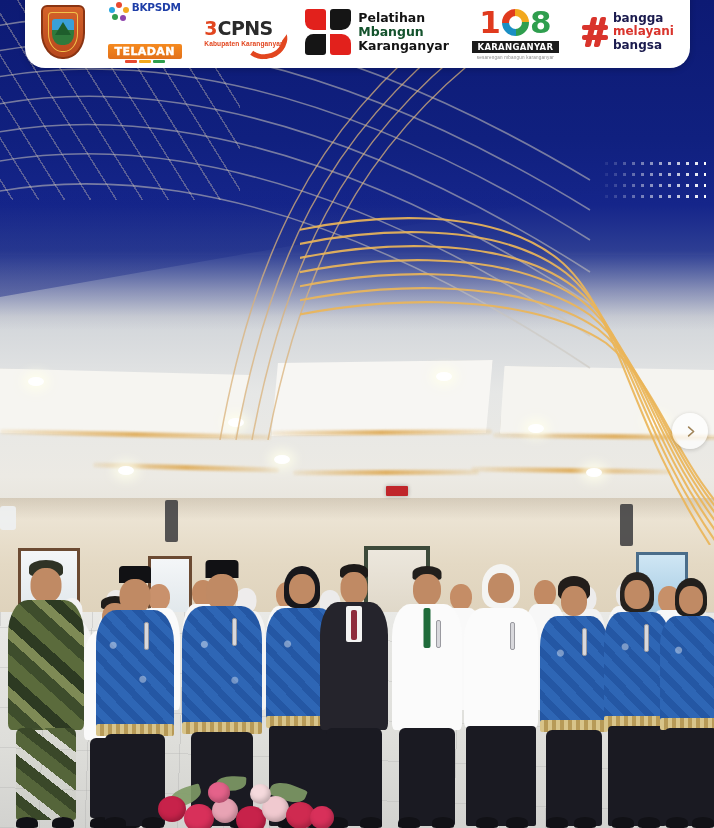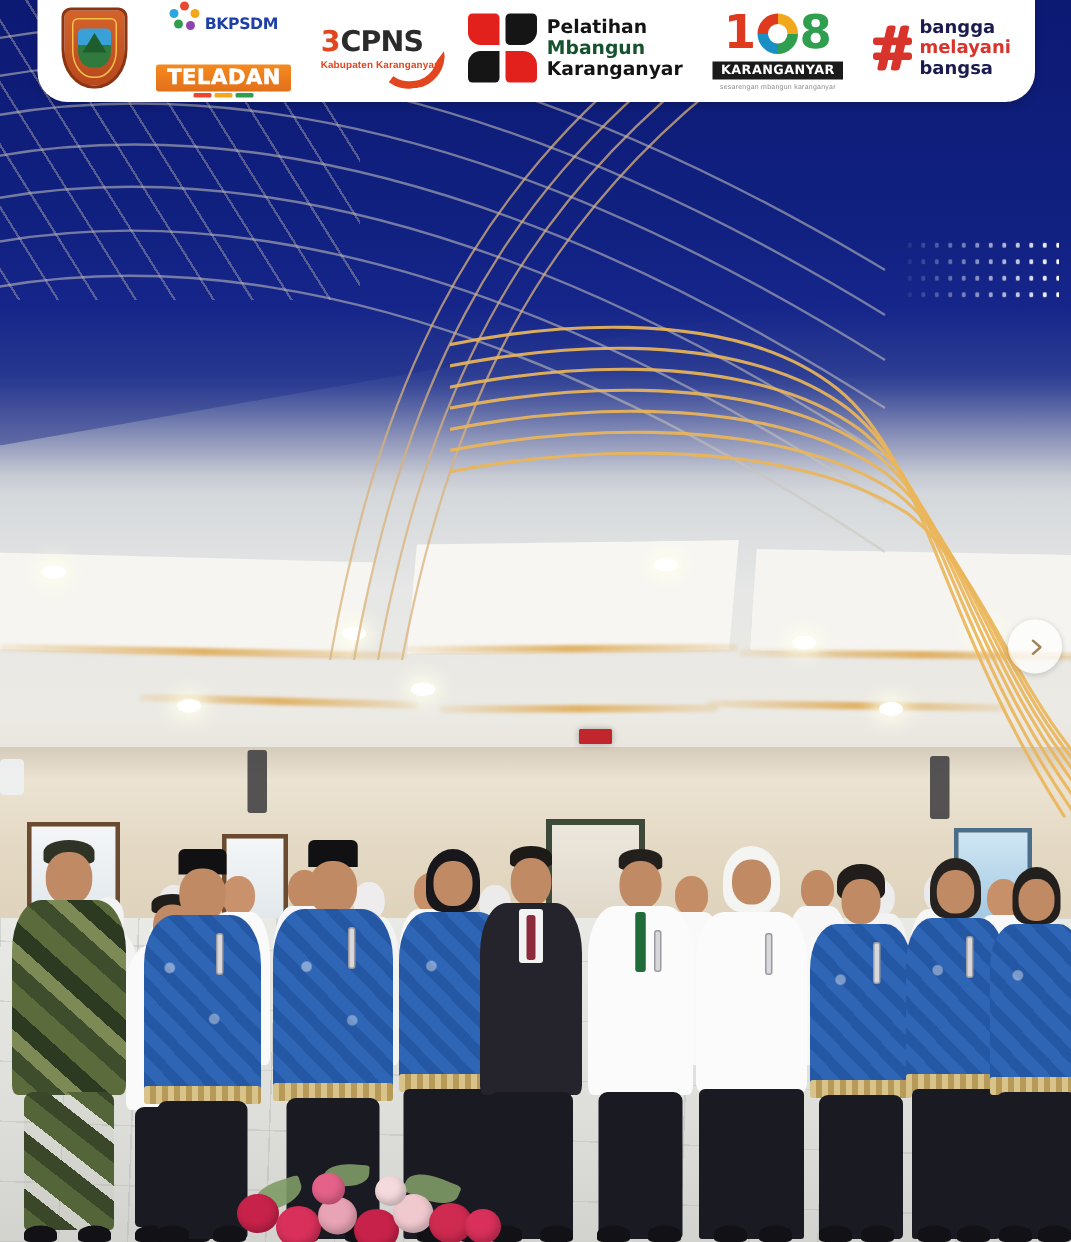--- a/index.html
+++ b/index.html
@@ -194,30 +194,30 @@
     border-radius:3px 3px 42% 42%;
   }
   .crest-in::after{
     content:""; position:absolute; left:50%; top:3px; transform:translateX(-50%);
     width:0;height:0;border-left:8px solid transparent;border-right:8px solid transparent;
     border-bottom:13px solid #1e5e2c;
   }
 
   
   .teladan { display:flex; flex-direction:column; align-items:center; gap:1px; }
-  .teladan-top { display:flex; align-items:flex-end; gap:3px; }
+  .teladan-top { display:flex; align-items:flex-start; gap:3px; }
   .tel-people { width:20px; height:22px; position:relative; }
   .tel-people i { position:absolute; width:6px; height:6px; border-radius:50%; }
   .tel-bkpsdm {
     font-size:10.5px; font-weight:bold; color:#1f3fa8; letter-spacing:-.3px;
     font-family:"DejaVu Sans", sans-serif;
   }
   .tel-band {
     background:linear-gradient(180deg,#f58a1f,#e2701a);
-    color:#fff; font-size:14px; font-weight:bold; letter-spacing:.4px;
+    color:#fff; font-size:11px; font-weight:bold; letter-spacing:.4px;
     padding:1px 7px; border-radius:2px; font-family:"DejaVu Sans", sans-serif;margin-top:20px;
     -webkit-text-stroke:.4px #fff;
   }
   .tel-bars { display:flex; gap:2px; }
   .tel-bars span { display:block; width:12px; height:3px; border-radius:1px; }
 
   
   .kpsdm { display:flex; flex-direction:column; align-items:flex-start; position:relative; }
   .kpsdm-row { display:flex; align-items:baseline; }
   .kpsdm-3 { font-size:19px; font-weight:bold; color:#e2461f;

